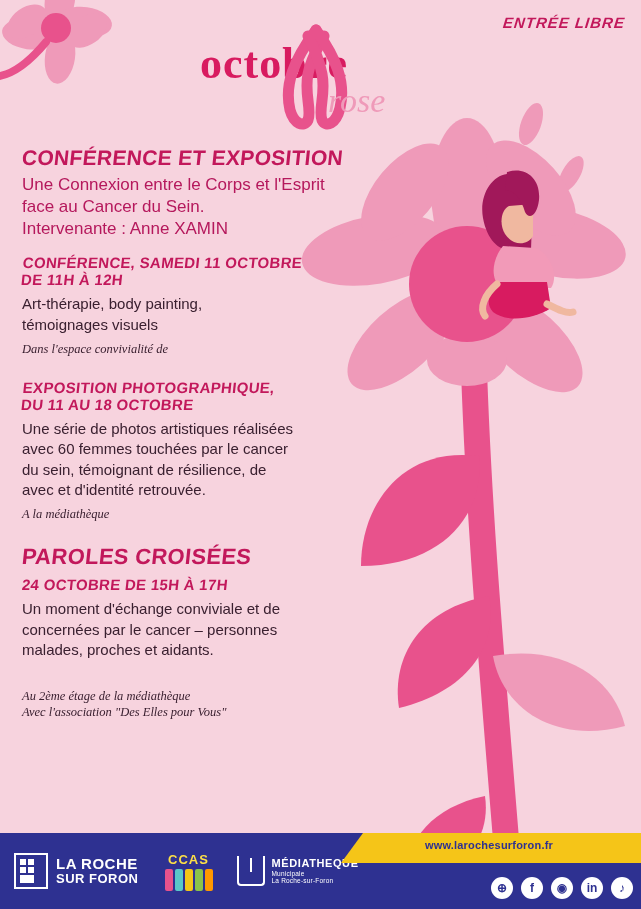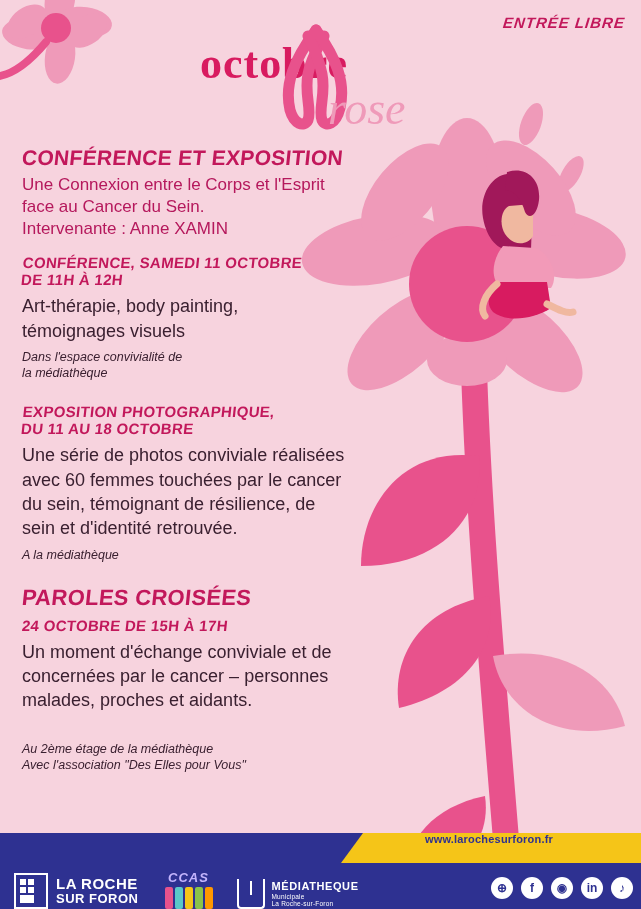--- a/index.html
+++ b/index.html
@@ -22,48 +22,48 @@
     position: absolute; left: 0; bottom: 0; width: 641px; height: 76px;
     background: #2e3191;
     display: flex; align-items: center;
   }
   .footer-yellow {
     position: absolute; right: 0; top: 0; height: 30px; width: 300px;
     background: #f5c518;
     clip-path: polygon(22px 0, 100% 0, 100% 100%, 0 100%);
   }
   .footer-url {
-    position: absolute; right: 88px; top: 0;
+    position: absolute; right: 88px; top: 6px;
     color: #2e3191; font-size: 11px; font-weight: bold;
     letter-spacing: .2px;
   }
   .social {
     position: absolute; right: 8px; bottom: 10px;
     display: flex; gap: 8px; align-items: center;
   }
   .social .dot {
     width: 22px; height: 22px; border-radius: 50%;
     background: #ffffff; display: flex; align-items: center; justify-content: center;
     color: #2e3191; font-size: 12px; font-weight: bold;
   }
 
   
-  .logo-block { display: flex; align-items: flex-end; height: 76px; }
+  .logo-block { display: flex; align-items: center; height: 76px; }
   .lrf {
     display: flex; align-items: center; gap: 8px; margin-left: 14px;
   }
   .lrf-mark {
     width: 34px; height: 36px; position: relative;
   }
   .lrf-text { color: #fff; line-height: 1.05; }
   .lrf-text .l1 { font-size: 15px; font-weight: bold; letter-spacing: .5px; }
   .lrf-text .l2 { font-size: 13px; font-weight: bold; letter-spacing: .5px; }
 
   .ccas { margin-left: 26px; text-align: center; }
-  .ccas-title { color: #c4b5fd; font-weight: bold; font-size: 13px; letter-spacing: 1px; font-style: italic; }
+  .ccas-title { color: #fde047; font-weight: bold; font-size: 13px; letter-spacing: 1px; }
   .ccas-bars { display: flex; gap: 2px; justify-content: center; margin-top: 2px; }
   .ccas-bars i { display: block; width: 8px; height: 22px; border-radius: 2px; }
 
   .media { margin-left: 24px; display: flex; align-items: center; gap: 7px; }
   .media-mark {
     width: 28px; height: 30px; border: 2px solid #fff; border-top: none;
     border-radius: 0 0 4px 4px; position: relative;
   }
   .media-mark:after {
     content: ""; position: absolute; left: 50%; top: 2px;
@@ -84,45 +84,45 @@
   .octobre-wrap {
     position: absolute; left: 200px; top: 38px; width: 260px; height: 90px;
   }
   .octobre {
     font-family: "Liberation Serif", serif;
     font-size: 44px; font-weight: bold; color: #d81b60;
     letter-spacing: 1px;
   }
   .rose {
     font-family: "Liberation Serif", serif;
-    font-style: italic; font-size: 46px; color: #ef9ab9;
+    font-style: italic; font-size: 34px; color: #ef9ab9;
     position: absolute; left: 128px; top: 44px;
   }
   .ribbon { position: absolute; left: 74px; top: -14px; }
 
   
   .content { position: absolute; left: 22px; top: 146px; width: 400px; }
 
   h2.head {
     color: #c2185b; font-size: 21px; font-weight: bold;
     letter-spacing: .3px; transform: skewX(-6deg);
     font-family: "Liberation Sans", sans-serif;
   }
   .body-txt {
     color: #b5185c; font-size: 17px; line-height: 1.3; margin-top: 4px;
   }
   .sub {
     color: #c2185b; font-size: 15px; font-weight: bold;
     transform: skewX(-6deg); letter-spacing: .3px; margin-top: 14px;
   }
   .plain {
-    color: #3a2030; font-size: 18px; line-height: 1.35; margin-top: 6px;
+    color: #3a2030; font-size: 15px; line-height: 1.35; margin-top: 6px;
   }
   .ital {
-    color: #3a2030; font-size: 12.5px; font-style: italic; line-height: 1.3; margin-top: 6px;
+    color: #3a2030; font-size: 12.5px; font-style: italic; line-height: 1.3; margin-top: 6px; font-family: Liberation Serif, serif;
   }
   .gap-lg { margin-top: 22px; }
   .gap-md { margin-top: 28px; }
   h2.head2 {
     color: #c2185b; font-size: 22px; font-weight: bold;
     letter-spacing: .3px; transform: skewX(-6deg);
   }
 </style>
 </head>
 <body>
@@ -201,32 +201,31 @@
     <div class="sub">
       <div>CONFÉRENCE, SAMEDI 11 OCTOBRE</div>
       <div>DE 11H À 12H</div>
     </div>
     <div class="plain">
       <div>Art-thérapie, body painting,</div>
       <div>témoignages visuels</div>
     </div>
     <div class="ital">
       <div>Dans l'espace convivialité de</div>
-      <div>la médiathèque</div>
     </div>
 
     <div class="sub gap-lg">
       <div>EXPOSITION PHOTOGRAPHIQUE,</div>
       <div>DU 11 AU 18 OCTOBRE</div>
     </div>
     <div class="plain">
-      <div>Une série de photos conviviale réalisées</div>
+      <div>Une série de photos artistiques réalisées</div>
       <div>avec 60 femmes touchées par le cancer</div>
       <div>du sein, témoignant de résilience, de</div>
-      <div>sein et d'identité retrouvée.</div>
+      <div>avec et d'identité retrouvée.</div>
     </div>
     <div class="ital">
       <div>A la médiathèque</div>
     </div>
 
     <h2 class="head2 gap-lg">PAROLES CROISÉES</h2>
     <div class="sub" style="margin-top:6px">
       <div>24 OCTOBRE DE 15H À 17H</div>
     </div>
     <div class="plain">

